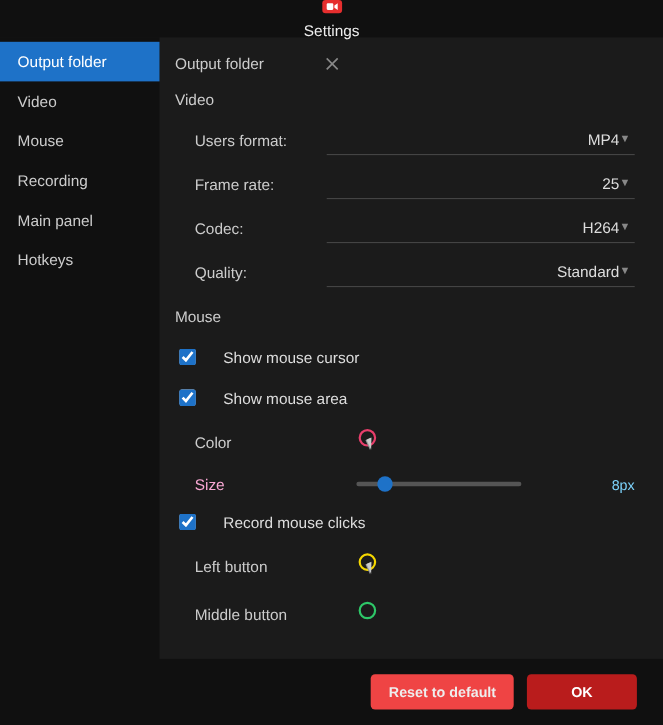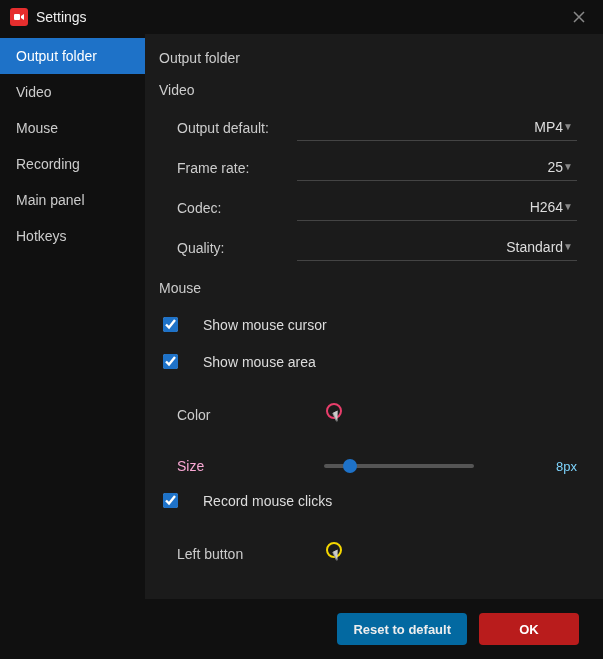--- a/index.html
+++ b/index.html
@@ -12,20 +12,21 @@
     color: #ddd;
     overflow: hidden;
   }
   .titlebar {
     height: 34px;
     background: #101010;
     display: flex;
     align-items: center;
     padding: 0 10px;
     gap: 8px;
+    flex-direction: column;
   }
   .app-icon {
     width: 18px; height: 18px;
     background: #e62e2e;
     border-radius: 3px;
     display: flex; align-items: center; justify-content: center;
   }
   .app-icon svg { width: 12px; height: 12px; }
   .title { font-size: 14px; font-weight: 500; color: #eee; }
   .spacer { flex: 1; }
@@ -138,21 +139,21 @@
   .check-row input[type=checkbox] {
     width: 15px; height: 15px;
     accent-color: #1e72c8;
   }
   .check-row .clabel { font-size: 14px; color:#ddd; }
 
   .sub-row {
     display: flex;
     align-items: center;
     padding-left: 18px;
-    margin: 19px 0;
+    margin: 6px 0;
   }
   .sub-row .slabel {
     width: 145px;
     color:#ccc;
     font-size:14px;
   }
   .cursor-icon {
     width: 28px; height: 28px;
     position: relative;
   }
@@ -206,21 +207,21 @@
   .btn {
     min-width:100px;
     height:32px;
     border-radius:4px;
     display:flex; align-items:center; justify-content:center;
     font-size:13px; font-weight:600;
     cursor:pointer;
     padding:0 16px;
   }
   .btn.secondary{
-    background:#0369a1; color:#eee;
+    background:#ef4444; color:#eee;
   }
   .btn.primary{
     background:#b91c1c; color:#fff;
   }
 </style>
 </head>
 <body>
 
 <div class="titlebar">
   <div class="app-icon">
@@ -247,21 +248,21 @@
     <div class="side-item">Main panel</div>
     <div class="side-item">Hotkeys</div>
   </div>
 
   <div class="content">
 
     <div class="section-head">Output folder</div>
 
     <div class="section-head">Video</div>
     <div class="form-row">
-      <div class="label">Output default:</div>
+      <div class="label">Users format:</div>
       <div class="select">
         <span>MP4</span>
         <span class="chev">▼</span>
       </div>
     </div>
     <div class="form-row">
       <div class="label">Frame rate:</div>
       <div class="select">
         <span>25</span>
         <span class="chev">▼</span>

